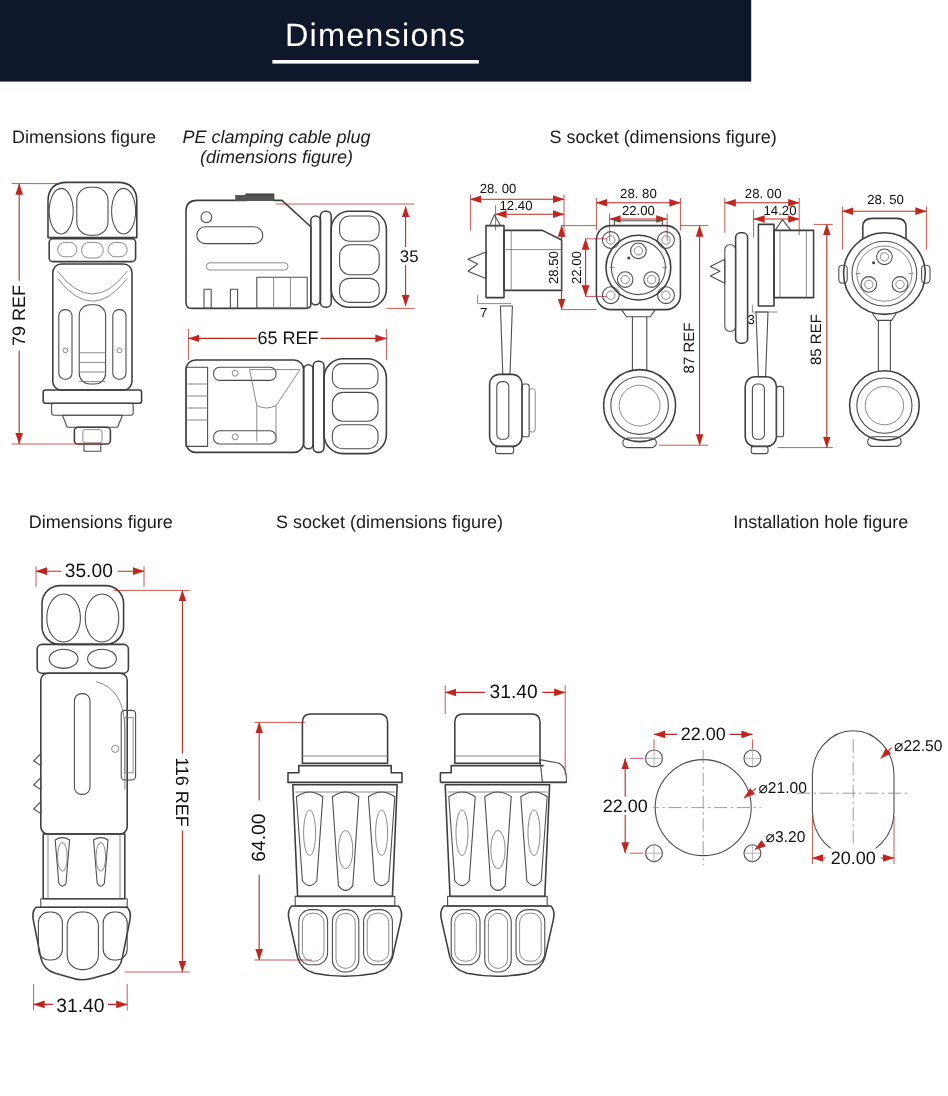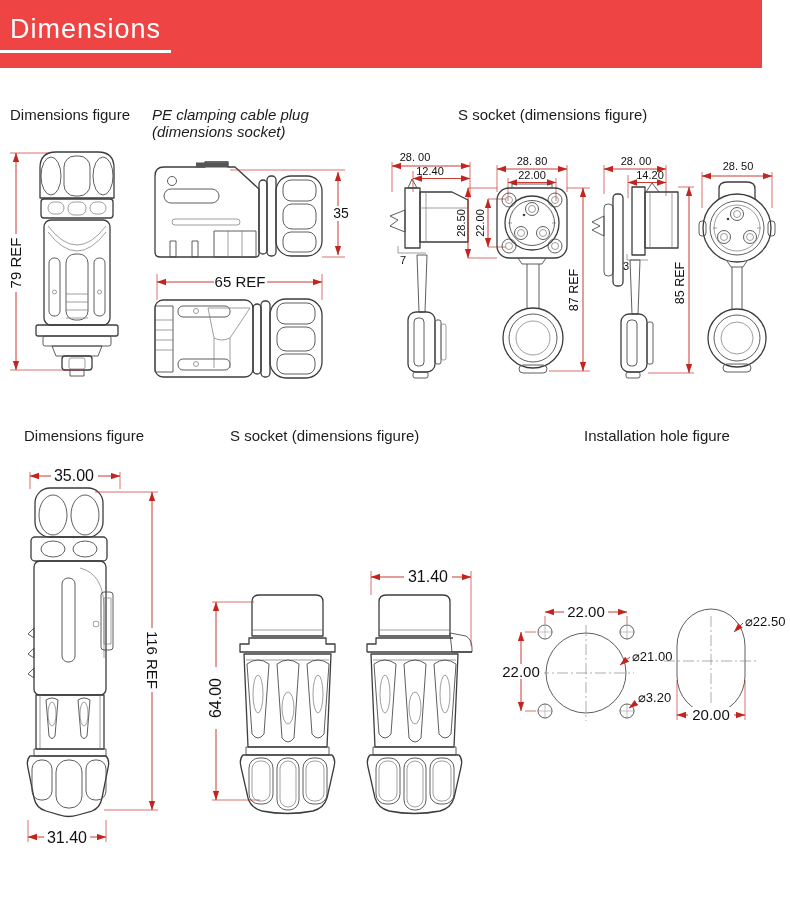--- a/index.html
+++ b/index.html
@@ -1,19 +1,19 @@
 <!DOCTYPE html>
 <html><head>
 <meta charset="utf-8">
 <style>
   html,body{margin:0;padding:0;background:#fff;}
   body{width:790px;height:913px;overflow:hidden;font-family:"Liberation Sans",sans-serif;position:relative;}
-  .banner{width:762px;height:68px;background:#ef4444;display:flex;align-items:center;justify-content:flex-start;}
+  .banner{width:626px;height:68px;background:#0f172a;display:flex;align-items:center;justify-content:center;}
   .banner-title{color:#fff;font-size:27px;letter-spacing:1px;border-bottom:3px solid #fff;padding:0 10px 7px 10px;line-height:1;}
-  .caption{position:absolute;font-size:15px;color:#1c1c1c;white-space:nowrap;line-height:17px;}
+  .caption{position:absolute;font-size:15px;color:#1c1c1c;white-space:nowrap;line-height:17px;text-align:center;}
   svg{position:absolute;left:0;top:68px;}
   svg text{font-family:"Liberation Sans",sans-serif;fill:#111;}
   .t11{font-size:11px;} .t12{font-size:12.5px;} .t13{font-size:13px;} .t14{font-size:14px;}
   .t15{font-size:15px;} .t16{font-size:16px;}
   .o1{fill:none;stroke:#3d3d3d;stroke-width:1.3;stroke-linejoin:round;}
   .o2{fill:none;stroke:#4c4c4c;stroke-width:0.9;stroke-linejoin:round;}
   .o3{fill:none;stroke:#757575;stroke-width:0.7;stroke-linejoin:round;}
   .dl{stroke:#c2251d;stroke-width:0.9;fill:none;}
   .ext{stroke:#c2251d;stroke-width:0.65;fill:none;}
   .cl{stroke:#8a8a8a;stroke-width:0.7;fill:none;stroke-dasharray:11 3 2 3;}
@@ -23,26 +23,26 @@
 </head>
 <body>
 
 <div class="banner">
   <span class="banner-title">Dimensions</span>
 </div>
 
 <div class="caption" style="left:10px;top:106px;">Dimensions figure</div>
 <div class="caption" style="left:152px;top:106px;font-style:italic;">
   <div>PE clamping cable plug</div>
-  <div>(dimensions socket)</div>
+  <div>(dimensions figure)</div>
 </div>
 <div class="caption" style="left:458px;top:106px;">S socket (dimensions figure)</div>
 <div class="caption" style="left:24px;top:427px;">Dimensions figure</div>
 <div class="caption" style="left:230px;top:427px;">S socket (dimensions figure)</div>
-<div class="caption" style="left:584px;top:427px;">Installation hole figure</div>
+<div class="caption" style="left:611px;top:427px;">Installation hole figure</div>
 
 <svg width="790" height="845" viewBox="0 0 790 845">
   <defs>
     <marker id="arr" markerWidth="10" markerHeight="8" refX="9.2" refY="3.5" orient="auto-start-reverse" markerUnits="userSpaceOnUse">
       <path d="M0,0.3 L9.5,3.5 L0,6.7 Z" fill="#c2251d"></path>
     </marker>
   </defs>
 
   <g>
     <path class="o1" d="M40,130 L40,100 Q40,84 56,84 L98,84 Q114,84 114,100 L114,130 Z"></path>

